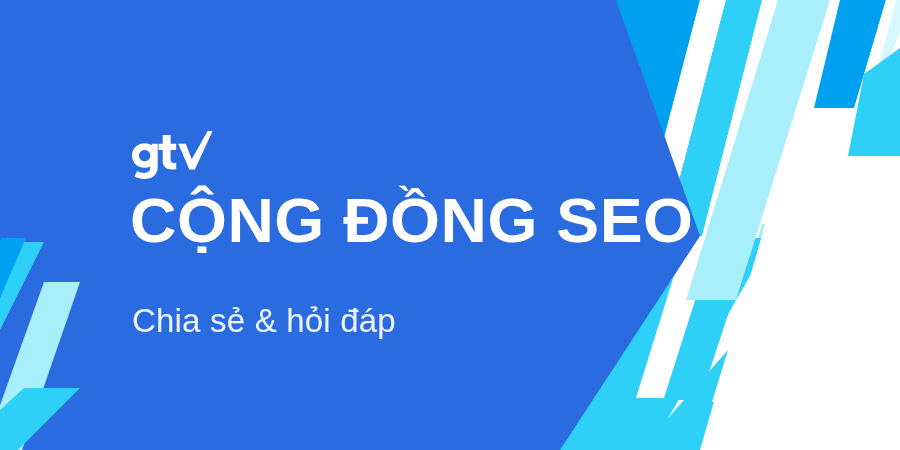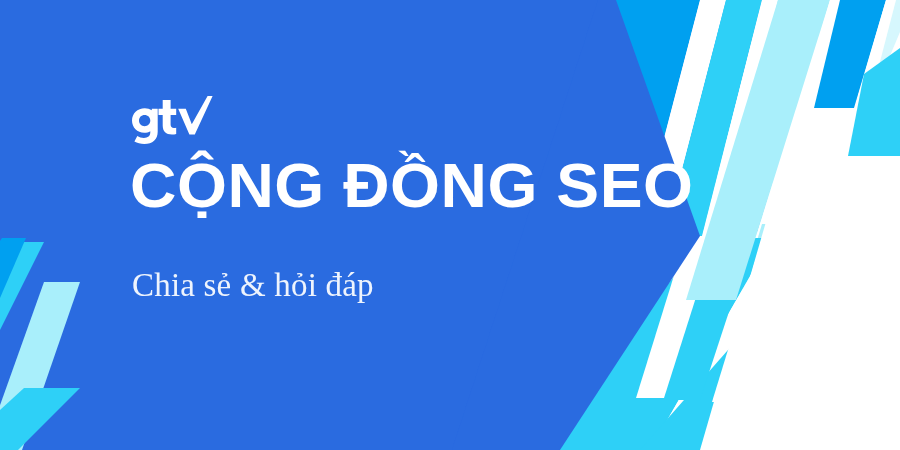--- a/index.html
+++ b/index.html
@@ -21,20 +21,21 @@
     position: absolute;
     inset: 0;
     width: 900px;
     height: 450px;
     display: block;
   }
   .content {
     position: absolute;
     inset: 0;
     z-index: 5;
+    margin-top: 35px;
   }
 
   
   #logo {
     position: absolute;
     left: 131px;
     top: 96px;
     width: 82px;
     height: 48px;
   }
@@ -56,21 +57,21 @@
     transform: scaleX(1.02);
     transform-origin: left center;
   }
 
   
   #subtitle {
     position: absolute;
     left: 132px;
     top: 264px;
     color: #eef4fd;
-    font-family: Liberation Serif, serif;
+    font-family: Liberation Sans, sans-serif;
     font-weight: 300;
     font-size: 33px;
     line-height: 43px;
     white-space: nowrap;
   }
   #subtitle .sub-line { display: block; }
   #subtitle .sub-line-1 { letter-spacing: 0.2px; }
   #subtitle .sub-line-2 { letter-spacing: 0.1px; }
 </style>
 </head>

